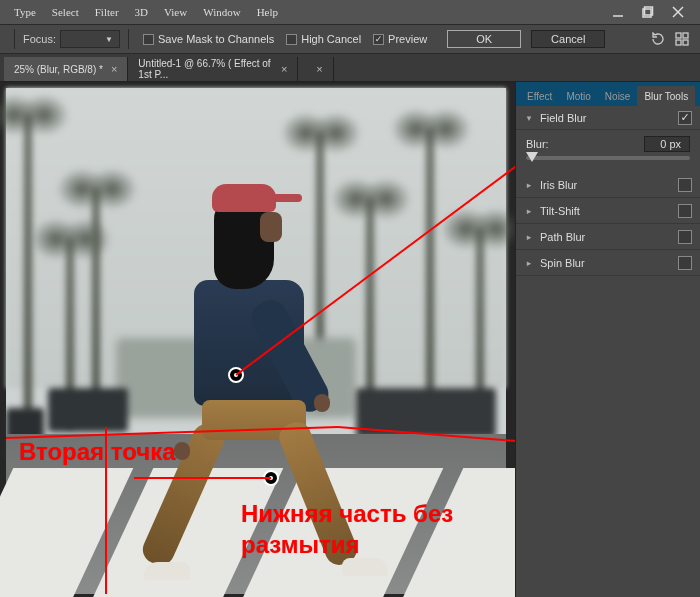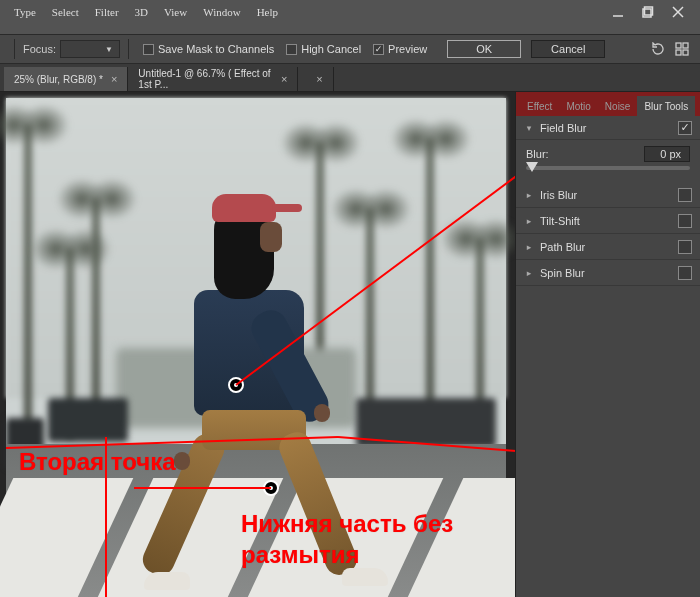--- a/index.html
+++ b/index.html
@@ -5,21 +5,21 @@
   * { margin: 0; padding: 0; box-sizing: border-box; font-family: Tahoma, Arial, sans-serif; }
   body { width: 700px; height: 597px; background: #535353; color: #ddd; font-size: 11px; overflow: hidden; }
 
   .menubar { height: 24px; background: #535353; display: flex; align-items: center; padding: 0 6px; color: #ddd; }
   .menubar .menu-item { padding: 0 8px; cursor: pointer; font-family: Liberation Serif, serif; }
   .menubar .spacer { flex: 1; }
   .win-controls { display: flex; align-items: center; gap: 18px; padding-right: 10px; }
   .win-icon { width: 12px; height: 12px; display: inline-flex; align-items: center; justify-content: center; }
   .win-icon svg { stroke: #ddd; stroke-width: 1.5; fill: none; }
 
-  .options-bar { height: 30px; background: #474747; display: flex; align-items: center; padding: 0 6px; border-top: 1px solid #2a2a2a; border-bottom: 1px solid #2a2a2a; color: #ddd; margin-top: 10px; }
+  .options-bar { height: 30px; background: #474747; display: flex; align-items: center; padding: 0 6px; border-top: 1px solid #2a2a2a; border-bottom: 1px solid #2a2a2a; color: #ddd; }
   .options-bar .sep { width: 1px; height: 20px; background: #2a2a2a; margin: 0 8px; }
   .options-bar label { color: #ccc; margin-right: 4px; }
   .options-bar .dropdown { display: inline-flex; align-items: center; background: #3f3f3f; border: 1px solid #2a2a2a; padding: 1px 6px; min-width: 60px; height: 18px; }
   .options-bar .chev { margin-left: auto; font-size: 8px; color: #ccc; }
   .chk { display: inline-flex; align-items: center; margin: 0 6px; }
   .chk-box { width: 11px; height: 11px; border: 1px solid #888; background: #3a3a3a; margin-right: 4px; display: inline-flex; align-items: center; justify-content: center; }
   .chk-box.checked::after { content: "✓"; font-size: 9px; color: #ddd; }
   .btn { background: #3a3a3a; border: 1px solid #222; padding: 2px 0; text-align: center; cursor: pointer; }
   .btn.ok { width: 74px; margin-right: 10px; background: #444; border: 1px solid #aaa; }
   .btn.cancel { width: 74px; }
@@ -76,21 +76,21 @@
   .pin{position:absolute;width:16px;height:16px;border:2px solid #fff;border-radius:50%;background:#000}
   .pin .dot{position:absolute;left:4px;top:4px;width:4px;height:4px;border-radius:50%;background:#fff}
   .pin1{left:222px;top:279px}
   .pin2{left:257px;top:382px}
 
   .ann-text{position:absolute;font:bold 24px Arial;color:#ff0000;text-shadow:0 0 1px #00000040}
   .a1{left:13px;top:350px}
   .a2{left:235px;top:410px;width:250px;line-height:1.3}
 
   .panels { flex: 1; background: #454545; border-left: 1px solid #222; display: flex; flex-direction: column; font-size: 11px; }
-  .panel-tabs { height: 24px; display: flex; align-items: flex-end; padding-left: 4px; background:#7f1d1d;}
+  .panel-tabs { height: 24px; display: flex; align-items: flex-end; padding-left: 4px; background:#0c4a6e;}
   .p-tab { padding: 5px 7px 4px; color: #999; cursor: pointer; font-size:10px;}
   .p-tab.active { background: #454545; color: #ddd; }
 
   .section-head { display: flex; align-items: center; height: 24px; padding: 0 8px; color: #ddd; border-bottom: 1px solid #383838;}
   .section-head .ico { width:10px; text-align:center; margin-right:6px; font-size:9px; color:#aaa; }
   .section-head .spacer { flex:1; }
   .big-chk { width:14px; height:14px; border:1px solid #888; background:#3a3a3a; display:inline-flex; align-items:center; justify-content:center;}
   .big-chk.checked::after{content:"✓";font-size:11px;color:#ddd;}
 
   .slider-row{padding:6px 10px 12px}

